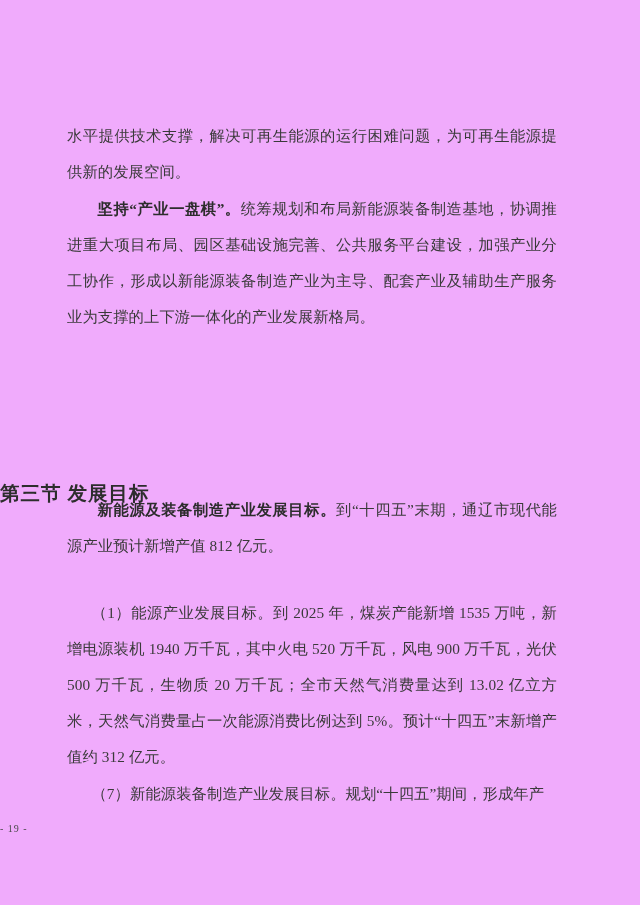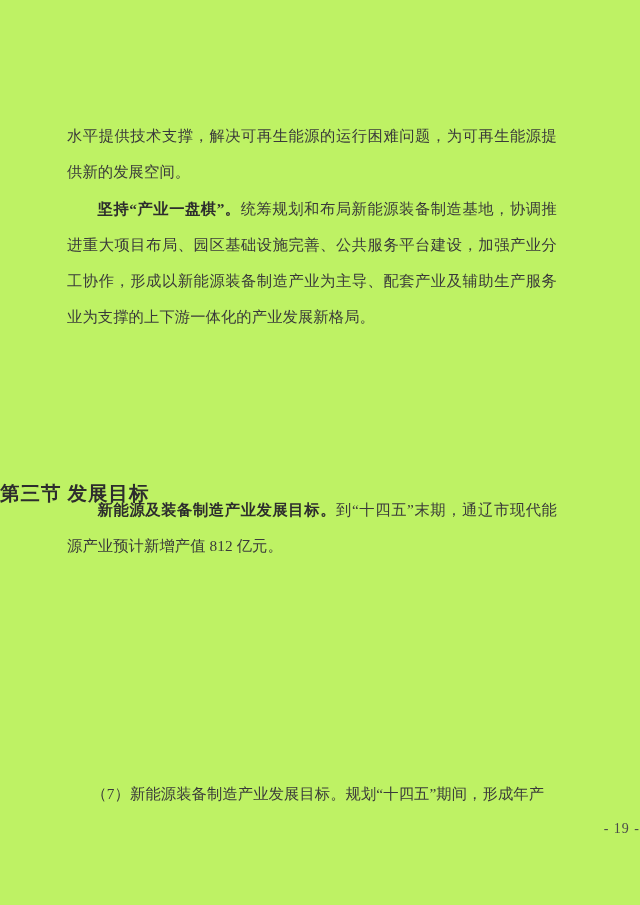--- a/index.html
+++ b/index.html
@@ -4,21 +4,21 @@
 <style>
   html, body {
     margin: 0;
     padding: 0;
     background: #ffffff;
   }
   .page {
     position: relative;
     width: 640px;
     height: 905px;
-    background: #bef264;
+    background: #f0abfc;
     overflow: hidden;
     font-family: "Liberation Serif", "DejaVu Serif", serif;
     color: #3a3a3a;
   }
   .para {
     position: absolute;
     left: 67px;
     width: 490px;
     margin: 0;
     font-size: 15.3px;
@@ -50,39 +50,40 @@
     line-height: 28px;
     font-weight: bold;
     color: #2d2d2d;
     letter-spacing: 1px;
   }
   .page-number {
     position: absolute;
     top: 821px;
     left: 0;
     width: 640px;
-    text-align: right;
-    font-size: 14px;
+    text-align: left;
+    font-size: 10px;
     line-height: 16px;
     color: #4a4a4a;
     letter-spacing: 1px;
   }
 </style>
 </head>
 <body>
 
 <div class="page">
 
   <p class="para p1">水平提供技术支撑，解决可再生能源的运行困难问题，为可再生能源提供新的发展空间。</p>
 
   <p class="para indent p2"><span class="lead">坚持“产业一盘棋”。</span><span>统筹规划和布局新能源装备制造基地，协调推进重大项目布局、园区基础设施完善、公共服务平台建设，加强产业分工协作，形成以新能源装备制造产业为主导、配套产业及辅助生产服务业为支撑的上下游一体化的产业发展新格局。</span></p>
 
 
   <h2 class="section-heading">第三节 发展目标</h2>
 
   <p class="para indent p4"><span class="lead">新能源及装备制造产业发展目标。</span><span>到“十四五”末期，通辽市现代能源产业预计新增产值 812 亿元。</span></p>
 
+  <p class="para num-indent p5">（1）能源产业发展目标。到 2025 年，煤炭产能新增 1535 万吨，新增电源装机 1940 万千瓦，其中火电 520 万千瓦，风电 900 万千瓦，光伏 500 万千瓦，生物质 20 万千瓦；全市天然气消费量达到 13.02 亿立方米，天然气消费量占一次能源消费比例达到 5%。预计“十四五”末新增产值约 312 亿元。</p>
 
   <p class="para num-indent p6">（7）新能源装备制造产业发展目标。规划“十四五”期间，形成年产</p>
 
   <div class="page-number">- 19 -</div>
 
 </div>
 
 </body></html>

